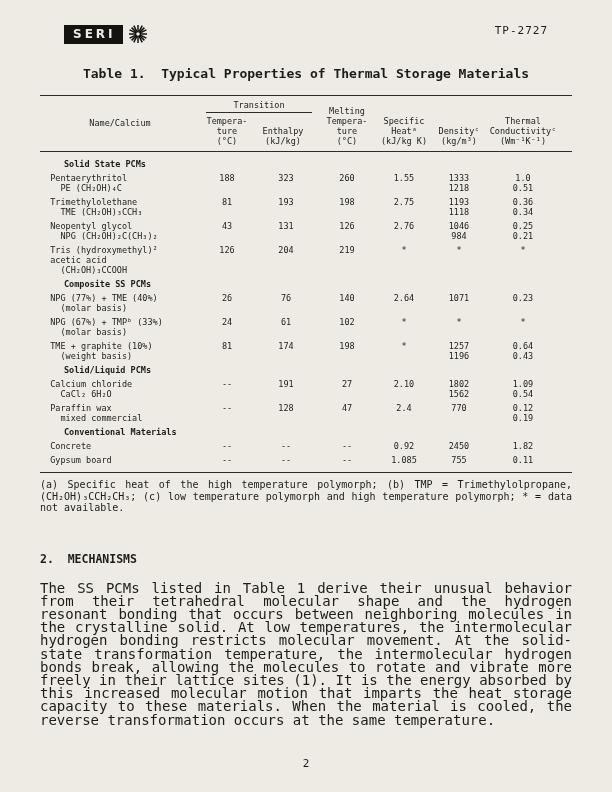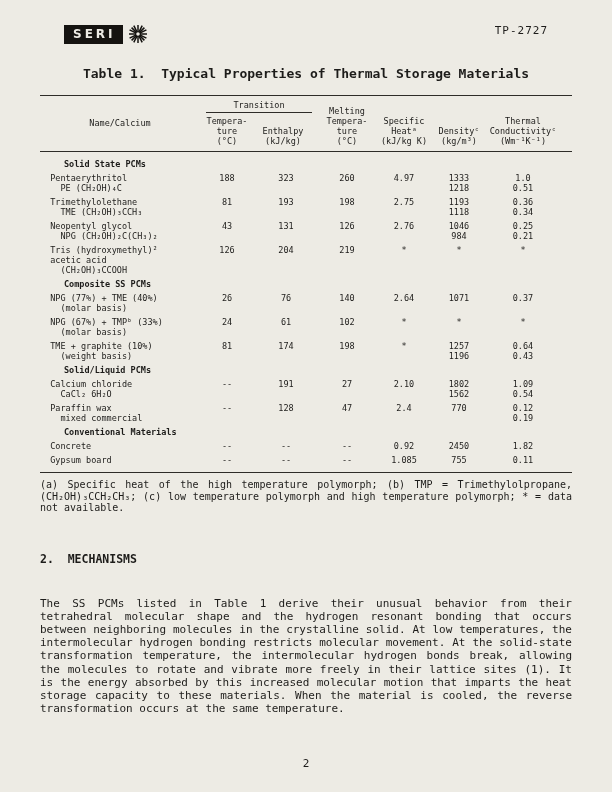--- a/index.html
+++ b/index.html
@@ -42,21 +42,21 @@
   .trow { display:grid; grid-template-columns:160px 54px 64px 58px 56px 54px 74px; margin-bottom:4px; }
   .trow .cell { text-align:center; white-space:pre-line; }
   .trow .cell.name { text-align:left; white-space:pre; }
   .section-row { margin:1px 0 4px 0; }
   .section-label { font-weight:bold;margin-left:24px; }
 
   .footnote { margin-top:6px; font-size:10px; line-height:11.5px; text-align:justify; }
 
   
   .mech-heading { margin-top:38px; font-weight:bold; font-size:11.5px; white-space:pre; }
-  .body-para { margin-top:31px; font-size:11px; line-height:13.2px; text-align:justify; }
+  .body-para { margin-top:16px; font-size:14px; line-height:13.2px; text-align:justify; }
 
   .page-number { position:absolute; bottom:22px; left:0; right:0; text-align:center; font-size:11px; }
 </style>
 </head>
 <body>
 
 <div class="page">
   <div class="inner">
 
     <div class="topbar">
@@ -110,21 +110,21 @@
       <div class="tbody">
           <div class="trow section-row">
             <div class="cell name section-label">Solid State PCMs</div>
           </div>
           <div class="trow material-row">
             <div class="cell name">  Pentaerythritol
     PE (CH₂OH)₄C</div>
             <div class="cell val">188</div>
             <div class="cell val">323</div>
             <div class="cell val">260</div>
-            <div class="cell val">4.97</div>
+            <div class="cell val">1.55</div>
             <div class="cell val">1333
 1218</div>
             <div class="cell val">1.0
 0.51</div>
           </div>
           <div class="trow material-row">
             <div class="cell name">  Trimethylolethane
     TME (CH₂OH)₃CCH₃</div>
             <div class="cell val">81</div>
             <div class="cell val">193</div>
@@ -162,21 +162,21 @@
             <div class="cell name section-label">Composite SS PCMs</div>
           </div>
           <div class="trow material-row">
             <div class="cell name">  NPG (77%) + TME (40%)
     (molar basis)</div>
             <div class="cell val">26</div>
             <div class="cell val">76</div>
             <div class="cell val">140</div>
             <div class="cell val">2.64</div>
             <div class="cell val">1071</div>
-            <div class="cell val">0.37</div>
+            <div class="cell val">0.23</div>
           </div>
           <div class="trow material-row">
             <div class="cell name">  NPG (67%) + TMPᵇ (33%)
     (molar basis)</div>
             <div class="cell val">24</div>
             <div class="cell val">61</div>
             <div class="cell val">102</div>
             <div class="cell val">*</div>
             <div class="cell val">*</div>
             <div class="cell val">*</div>

